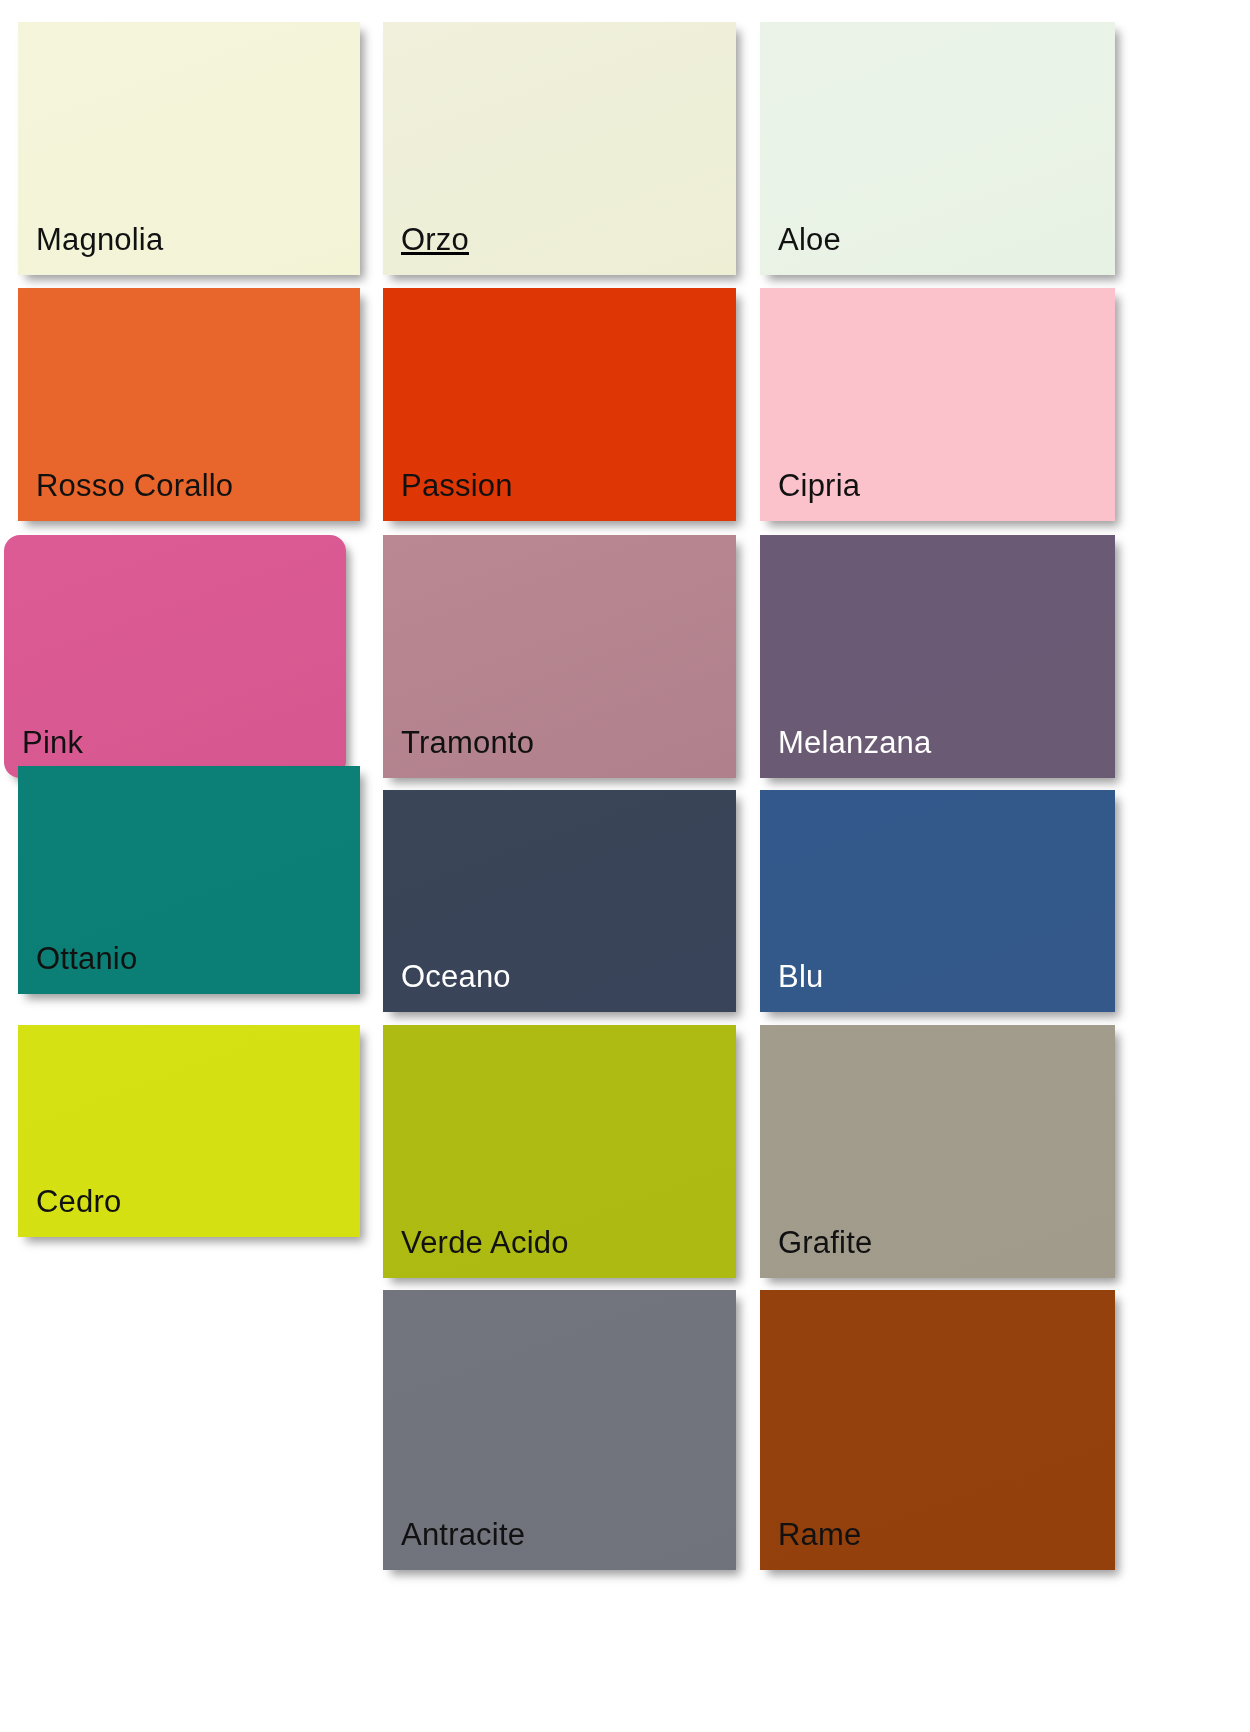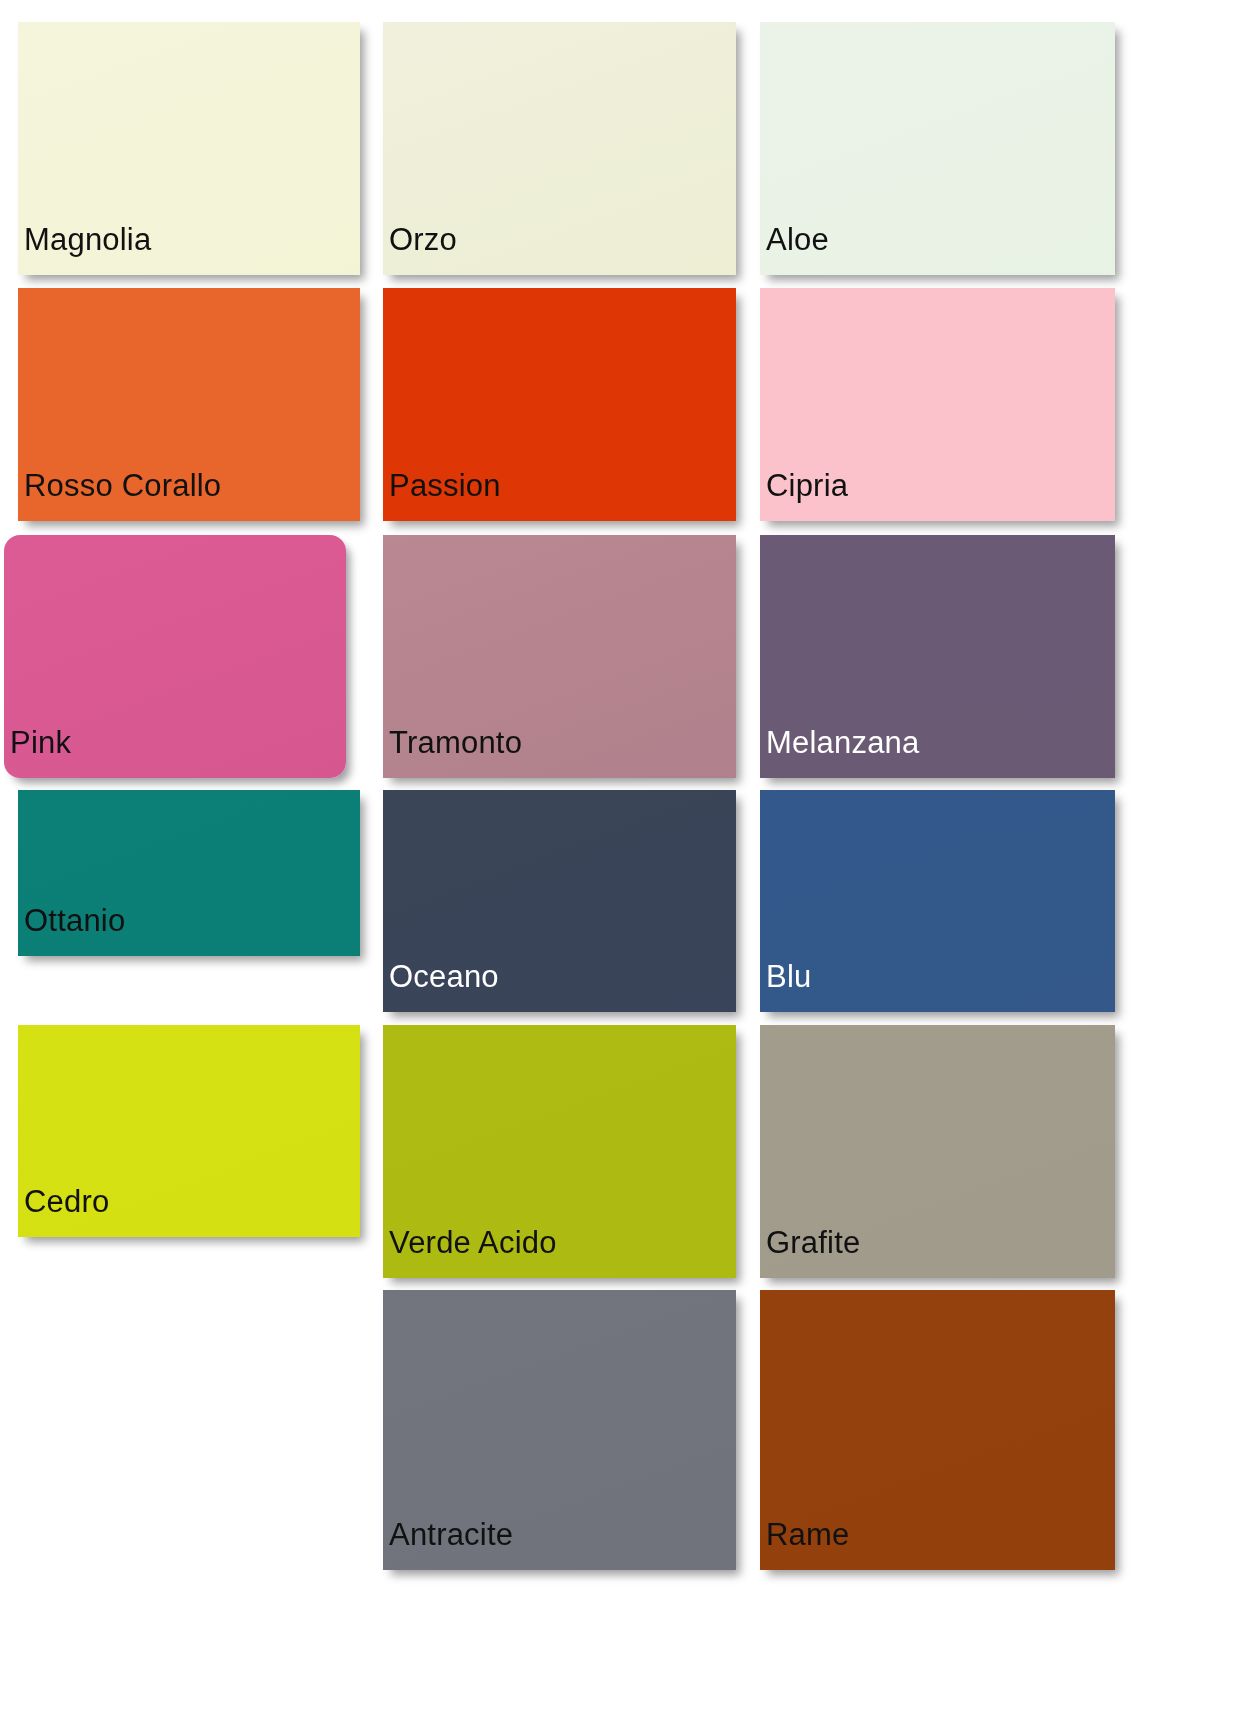--- a/index.html
+++ b/index.html
@@ -26,35 +26,35 @@
     display: flex;
     align-items: flex-end;
     justify-content: flex-start;
     box-shadow: 6px 7px 9px -2px rgba(0,0,0,0.38);
   }
   .swatch-label {
     font-family: "Liberation Sans", sans-serif;
     font-size: 31px;
     line-height: 1;
     letter-spacing: 0.2px;
-    padding: 0 0 20px 6px;
+    padding: 0 0 20px 18px;
     white-space: nowrap;
     font-weight: 400;
   }
   .label-dark  { color: #111111; }
   .label-light { color: #ffffff; }
 </style>
 </head>
 <body>
 
 <div id="palette-grid">
     <div class="swatch" style="left: 18px; top: 22px; width: 342px; height: 253px; background: linear-gradient(160deg, rgb(245, 245, 220) 0%, rgb(243, 243, 214) 100%);">
       <span class="swatch-label label-dark">Magnolia</span>
     </div>
-    <div class="swatch" style="left: 383px; top: 22px; width: 353px; height: 253px; background: linear-gradient(160deg, rgb(240, 240, 220) 0%, rgb(237, 238, 212) 100%);">
+    <div class="swatch" style="left: 383px; top: 22px; width: 353px; height: 253px; background: linear-gradient(160deg, rgb(240, 240, 220) 0%, rgb(237, 238, 212) 100%); text-decoration: underline;">
       <span class="swatch-label label-dark">Orzo</span>
     </div>
     <div class="swatch" style="left: 760px; top: 22px; width: 355px; height: 253px; background: linear-gradient(160deg, rgb(235, 243, 232) 0%, rgb(232, 242, 228) 100%);">
       <span class="swatch-label label-dark">Aloe</span>
     </div>
     <div class="swatch" style="left: 18px; top: 288px; width: 342px; height: 233px; background: linear-gradient(160deg, rgb(232, 102, 44) 0%, rgb(232, 102, 44) 100%);">
       <span class="swatch-label label-dark">Rosso Corallo</span>
     </div>
     <div class="swatch" style="left: 383px; top: 288px; width: 353px; height: 233px; background: linear-gradient(160deg, rgb(222, 54, 4) 0%, rgb(222, 54, 4) 100%);">
       <span class="swatch-label label-dark">Passion</span>
@@ -64,21 +64,21 @@
     </div>
     <div class="swatch" style="left: 4px; top: 535px; width: 342px; height: 243px; background: linear-gradient(160deg, rgb(221, 91, 149) 0%, rgb(214, 87, 143) 100%); border-radius: 16px;">
       <span class="swatch-label label-dark">Pink</span>
     </div>
     <div class="swatch" style="left: 383px; top: 535px; width: 353px; height: 243px; background: linear-gradient(160deg, rgb(185, 136, 146) 0%, rgb(176, 128, 140) 100%);">
       <span class="swatch-label label-dark">Tramonto</span>
     </div>
     <div class="swatch" style="left: 760px; top: 535px; width: 355px; height: 243px; background: linear-gradient(160deg, rgb(107, 90, 117) 0%, rgb(106, 90, 116) 100%);">
       <span class="swatch-label label-light">Melanzana</span>
     </div>
-    <div class="swatch" style="left: 18px; top: 790px; width: 342px; height: 166px; background: linear-gradient(160deg, rgb(12, 128, 119) 0%, rgb(11, 127, 118) 100%);">
+    <div class="swatch" style="left: 18px; top: 766px; width: 342px; height: 228px; background: linear-gradient(160deg, rgb(12, 128, 119) 0%, rgb(11, 127, 118) 100%);">
       <span class="swatch-label label-dark">Ottanio</span>
     </div>
     <div class="swatch" style="left: 383px; top: 790px; width: 353px; height: 222px; background: linear-gradient(160deg, rgb(58, 69, 87) 0%, rgb(57, 68, 90) 100%);">
       <span class="swatch-label label-light">Oceano</span>
     </div>
     <div class="swatch" style="left: 760px; top: 790px; width: 355px; height: 222px; background: linear-gradient(160deg, rgb(51, 89, 140) 0%, rgb(51, 88, 137) 100%); align-items: flex-end;">
       <span class="swatch-label label-light">Blu</span>
     </div>
     <div class="swatch" style="left: 18px; top: 1025px; width: 342px; height: 212px; background: linear-gradient(160deg, rgb(213, 225, 18) 0%, rgb(212, 224, 18) 100%);">
       <span class="swatch-label label-dark">Cedro</span>

